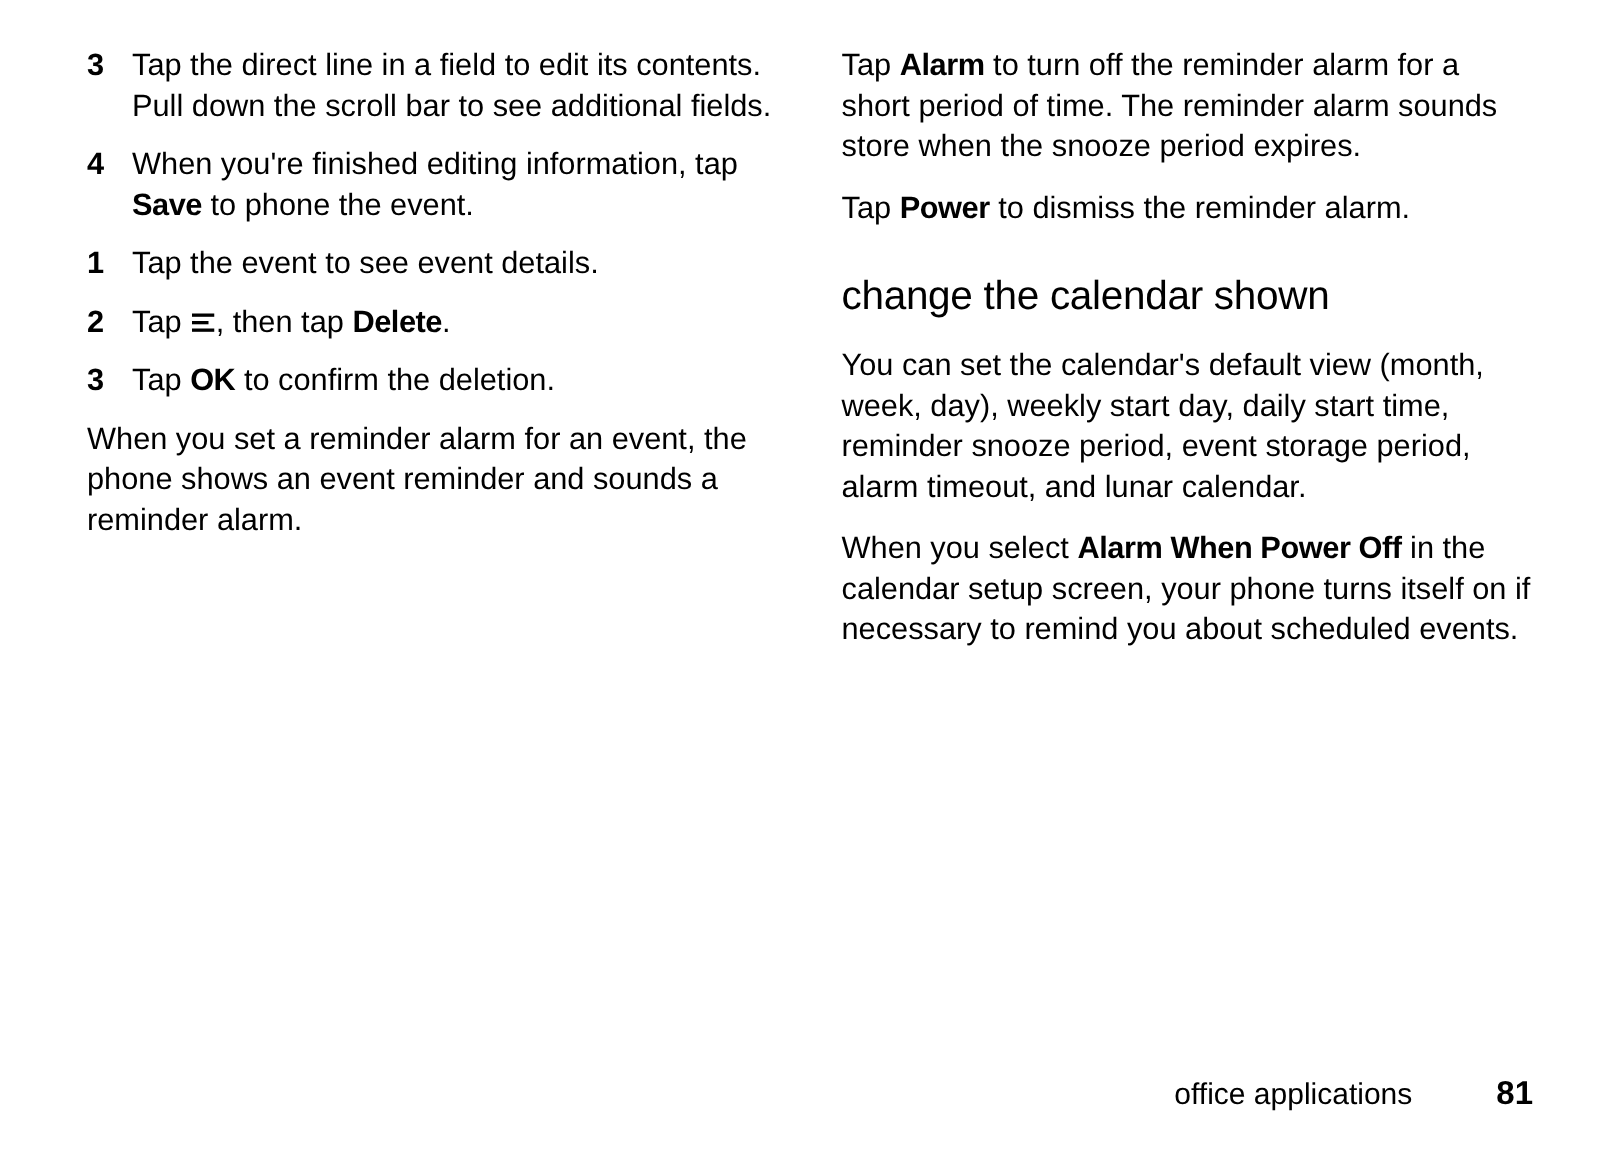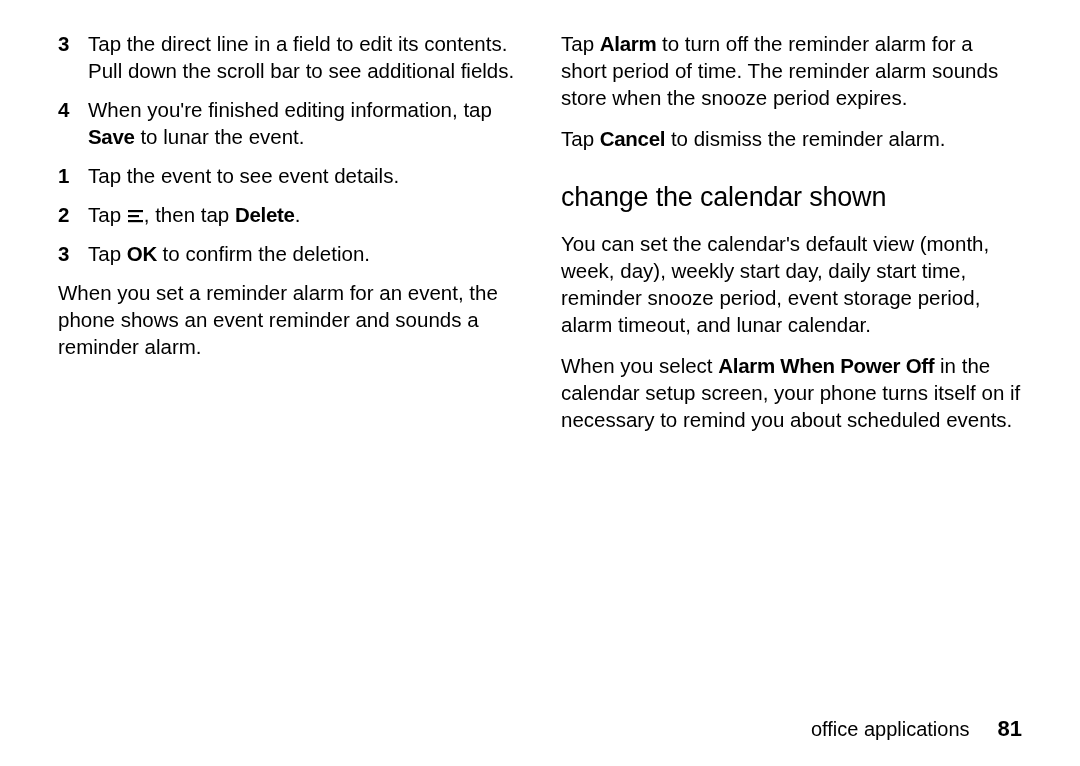--- a/index.html
+++ b/index.html
@@ -58,38 +58,38 @@
     .footer {
       position: absolute;
       bottom: 24px;
       right: 58px;
       font-size: 20px;
       display: flex;
       align-items: baseline;
       gap: 28px;
     }
     .footer-section { font-weight: 400; }
-    .footer-page { font-weight: 700; font-size: 22px; }
+    .footer-page { font-weight: 700; font-size: 22px; margin-left: 28px; }
   </style>
 </head>
 <body>
 
 <div class="page">
 
   <div class="col">
 
     <div class="step">
       <div class="step-num">3</div>
       <div class="step-text">Tap the direct line in a field to edit its contents. Pull down the scroll bar to see additional fields.</div>
     </div>
 
     <div class="step">
       <div class="step-num">4</div>
       <div class="step-text">
-        <span>When you're finished editing information, tap </span><span class="bold-condensed">Save</span><span> to lunar the event.</span>
+        <span>When you're finished editing information, tap </span><span class="bold-condensed">Save</span><span> to phone the event.</span>
       </div>
     </div>
 
 
     <div class="step">
       <div class="step-num">1</div>
       <div class="step-text">Tap the event to see event details.</div>
     </div>
 
     <div class="step">
@@ -116,21 +116,21 @@
 
   </div>
 
   <div class="col">
 
     <p class="body">
       <span>Tap </span><span class="bold-condensed">Alarm</span><span> to turn off the reminder alarm for a short period of time. The reminder alarm sounds store when the snooze period expires.</span>
     </p>
 
     <p class="body">
-      <span>Tap </span><span class="bold-condensed">Cancel</span><span> to dismiss the reminder alarm.</span>
+      <span>Tap </span><span class="bold-condensed">Power</span><span> to dismiss the reminder alarm.</span>
     </p>
 
 
     <h2>change the calendar shown</h2>
 
     <p class="body">You can set the calendar's default view (month, week, day), weekly start day, daily start time, reminder snooze period, event storage period, alarm timeout, and lunar calendar.</p>
 
     <p class="body">
       <span>When you select </span><span class="bold-condensed">Alarm When Power Off</span><span> in the calendar setup screen, your phone turns itself on if necessary to remind you about scheduled events.</span>
     </p>

